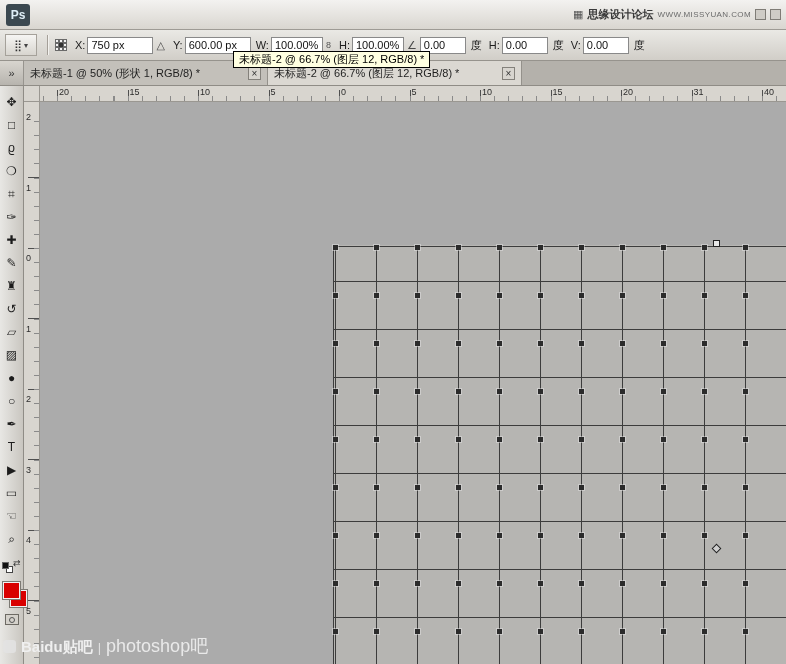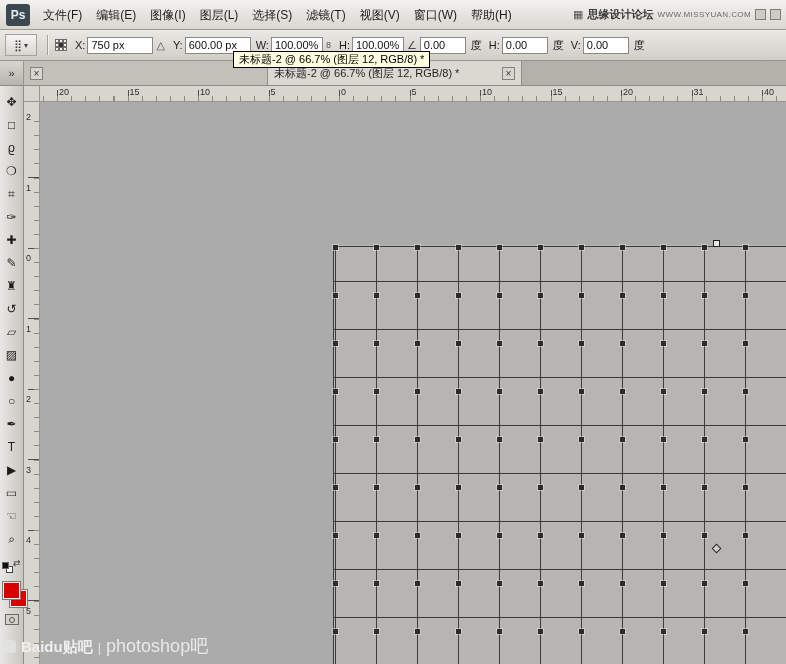--- a/index.html
+++ b/index.html
@@ -123,31 +123,20 @@
   .wm-sep { font-size:13px; color:#e2e2e2; }
   .wm-suffix { font-size:18px; color:#e9e9e9; }
 </style>
 </head>
 <body>
 
 <div id="app">
 
   <header id="menubar">
     <div id="ps-logo">Ps</div>
-    <nav id="menu-items">
-        <span class="menu-item">文件(F)</span>
-        <span class="menu-item">编辑(E)</span>
-        <span class="menu-item">图像(I)</span>
-        <span class="menu-item">图层(L)</span>
-        <span class="menu-item">选择(S)</span>
-        <span class="menu-item">滤镜(T)</span>
-        <span class="menu-item">视图(V)</span>
-        <span class="menu-item">窗口(W)</span>
-        <span class="menu-item">帮助(H)</span>
-      </nav>
     <div id="menu-right">
       <span id="site-logo">▦</span>
       <span id="forum-name">思缘设计论坛</span>
       <span id="site-url">WWW.MISSYUAN.COM</span>
       <span class="mini-box"></span>
       <span class="mini-box"></span>
     </div>
   </header>
 
   <div id="optionsbar">
@@ -191,20 +180,21 @@
     <input class="opt-field w46" readonly="" value="0.00" style="">
     <span class="opt-label">度</span>
   </div>
 
   <div id="tooltip">未标题-2 @ 66.7% (图层 12, RGB/8) *</div>
 
   <div id="tabrow">
     <div id="collapse-btn">»</div>
     <div id="tabs">
         <div class="tab">
+          <span class="tab-label">未标题-1 @ 50% (形状 1, RGB/8) *</span>
           <span class="tab-close">×</span>
         </div>
         <div class="tab active">
           <span class="tab-label">未标题-2 @ 66.7% (图层 12, RGB/8) *</span>
           <span class="tab-close">×</span>
         </div>
       </div>
   </div>
 
   <div id="toolstrip">

